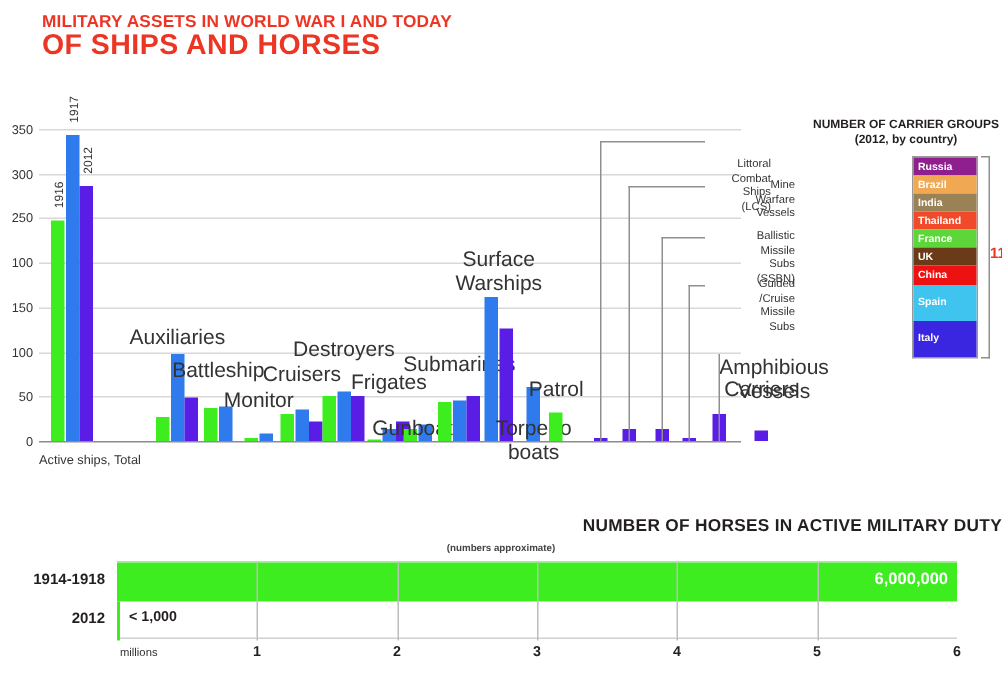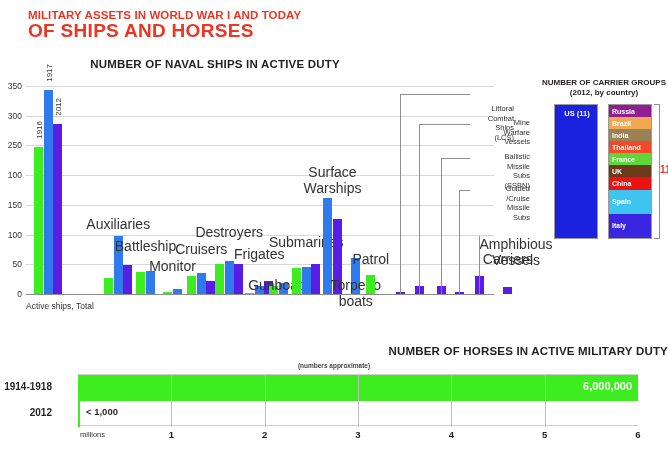--- a/index.html
+++ b/index.html
@@ -64,36 +64,35 @@
   #ho-sub{position:absolute;left:0;top:17px;width:668px;text-align:center;
     font-size:6.5px;font-weight:bold;color:#444;}
   #ho-plot{position:absolute;left:78px;top:29px;width:560px;height:52px;
     border-top:1px solid #cfcfcf;border-bottom:1px solid #cfcfcf;box-sizing:border-box;}
   .hvl{position:absolute;top:0;width:1px;height:52px;background:#bdbdbd;}
   #hbar1{position:absolute;left:0;top:0;height:26px;background:#3ded1f;}
   #hbar1 span{position:absolute;right:6px;top:5px;font-size:11px;
     font-weight:bold;color:#ffffff;}
   #hbar2{position:absolute;left:0;top:26px;height:26px;width:2px;background:#3ded1f;}
   #hbar2lab{position:absolute;left:8px;top:31px;font-size:9.5px;font-weight:bold;}
-  .hrow-lab{position:absolute;right:100%;margin-right:26px;font-size:10px;
+  .hrow-lab{position:absolute;right:100%;margin-right:8px;font-size:10px;
     font-weight:bold;white-space:nowrap;}
   .hxt{position:absolute;top:84px;font-size:9.5px;font-weight:bold;
     transform:translateX(-50%);}
   #hx-unit{position:absolute;left:80px;top:85px;font-size:7.5px;color:#333;}
 </style>
 </head>
 <body>
 
 <div id="header">
   <div id="h-sub">MILITARY ASSETS IN WORLD WAR I AND TODAY</div>
   <div id="h-title">OF SHIPS AND HORSES</div>
 </div>
 
 <div id="naval">
-  <div id="naval-title">NUMBER OF NAVAL SHIPS IN ACTIVE DUTY</div>
 
   <div id="plot">
     <div id="gridlines">
         <div class="gl axis" style="top: 208px;"></div>
         <div class="ytick" style="top: 208px;">0</div>
         <div class="gl" style="top: 178.286px;"></div>
         <div class="ytick" style="top: 178.286px;">50</div>
         <div class="gl" style="top: 148.571px;"></div>
         <div class="ytick" style="top: 148.571px;">100</div>
         <div class="gl" style="top: 118.857px;"></div>
@@ -214,23 +213,20 @@
 
   <div id="xaxislabel">Active ships, Total</div>
 </div>
 
 <div id="carriers">
   <div id="c-title">
     <div>NUMBER OF CARRIER GROUPS</div>
     <div>(2012, by country)</div>
   </div>
   <div id="c-body">
-    <div id="us-bar">
-      <div id="us-lab">US (11)</div>
-    </div>
     <div id="stack">
         <div class="seg" style="height: 9.09091%; background: rgb(143, 31, 143);">Russia</div>
         <div class="seg" style="height: 9.09091%; background: rgb(240, 169, 82);">Brazil</div>
         <div class="seg" style="height: 9.09091%; background: rgb(154, 130, 86);">India</div>
         <div class="seg" style="height: 9.09091%; background: rgb(240, 74, 42);">Thailand</div>
         <div class="seg" style="height: 9.09091%; background: rgb(93, 214, 58);">France</div>
         <div class="seg" style="height: 9.09091%; background: rgb(107, 58, 24);">UK</div>
         <div class="seg" style="height: 9.09091%; background: rgb(238, 17, 17);">China</div>
         <div class="seg" style="height: 18.1818%; background: rgb(63, 196, 240);">Spain</div>
         <div class="seg" style="height: 18.1818%; background: rgb(58, 37, 224);">Italy</div>

